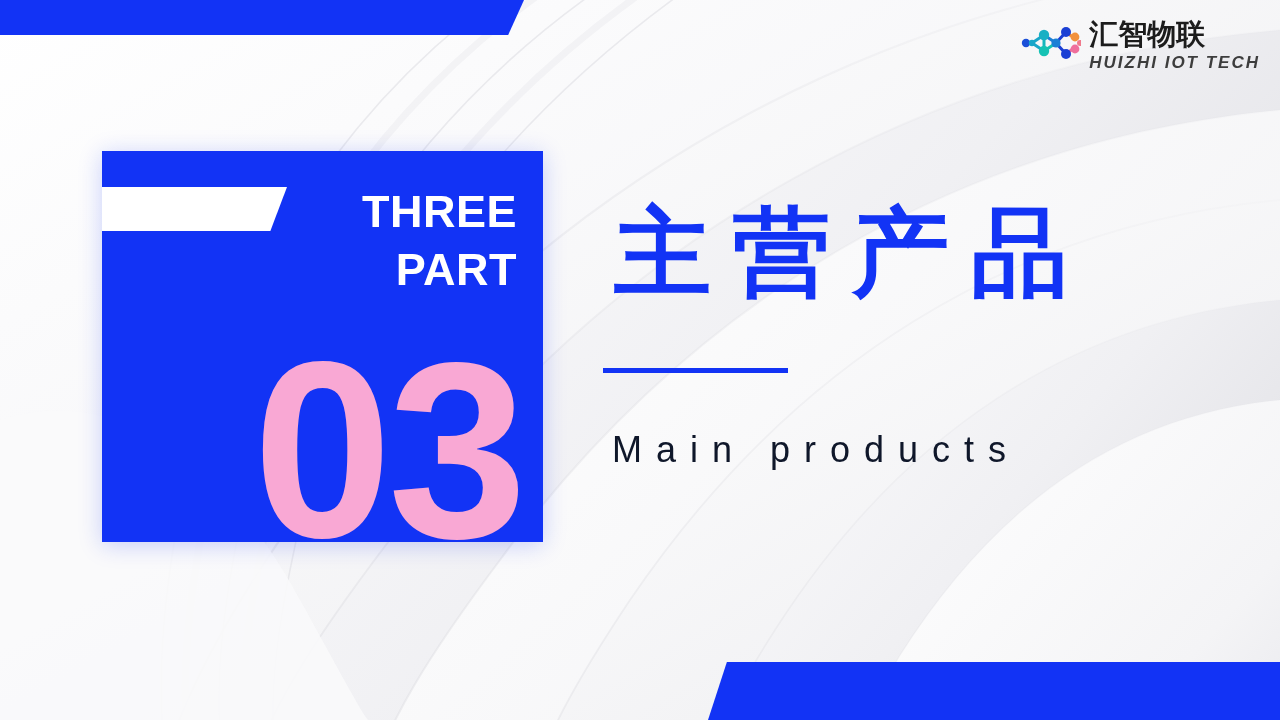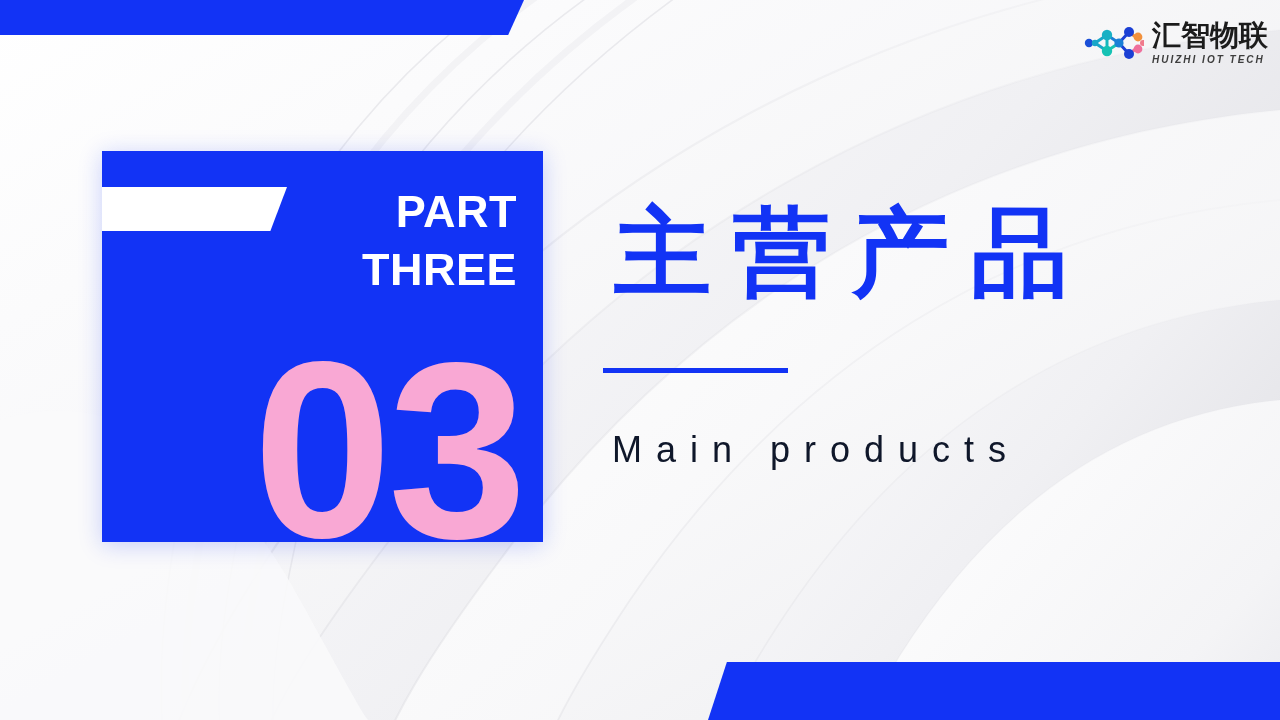--- a/index.html
+++ b/index.html
@@ -128,38 +128,37 @@
     color: #0f172a;
     font-size: 36px;
     letter-spacing: 14px;
     line-height: 1;
     white-space: nowrap;
   }
 
   
   .logo {
     position: absolute;
-    right: 12px;
+    right: 20px;
     top: 20px;
     display: flex;
-    align-items: center;
     gap: 8px;
   }
   .logo-mark { width: 62px; height: 46px; display: block; }
   .logo-text { display: flex; flex-direction: column; line-height: 1; }
   .logo-cn {
     font-size: 29px;
     font-weight: bold;
     color: #1c1c1c;
     letter-spacing: 0px;
     font-family: "DejaVu Sans", "Liberation Sans", sans-serif;
   }
   .logo-en {
     margin-top: 5px;
-    font-size: 10px;
+    font-size: 17px;
     font-weight: bold;
     font-style: italic;
     color: #3d3d3d;
     letter-spacing: 2.0px;
   }
 </style>
 </head>
 <body>
 
 <div id="slide" style="--brand: #1233f5; background: rgb(251, 251, 252);">
@@ -226,22 +225,22 @@
   </svg>
 
   <div class="top-strip"></div>
 
   <div class="bottom-strip"></div>
 
   <div class="blue-panel">
     <div class="panel-bar"></div>
 
     <div class="part-label">
+      <span class="line">THREE</span>
       <span class="line">PART</span>
-      <span class="line">THREE</span>
     </div>
 
     <div class="panel-number">03</div>
   </div>
 
   <div class="heading-zh">主营产品</div>
   <div class="heading-rule"></div>
   <div class="heading-en">Main products</div>
 
   <div class="logo">

